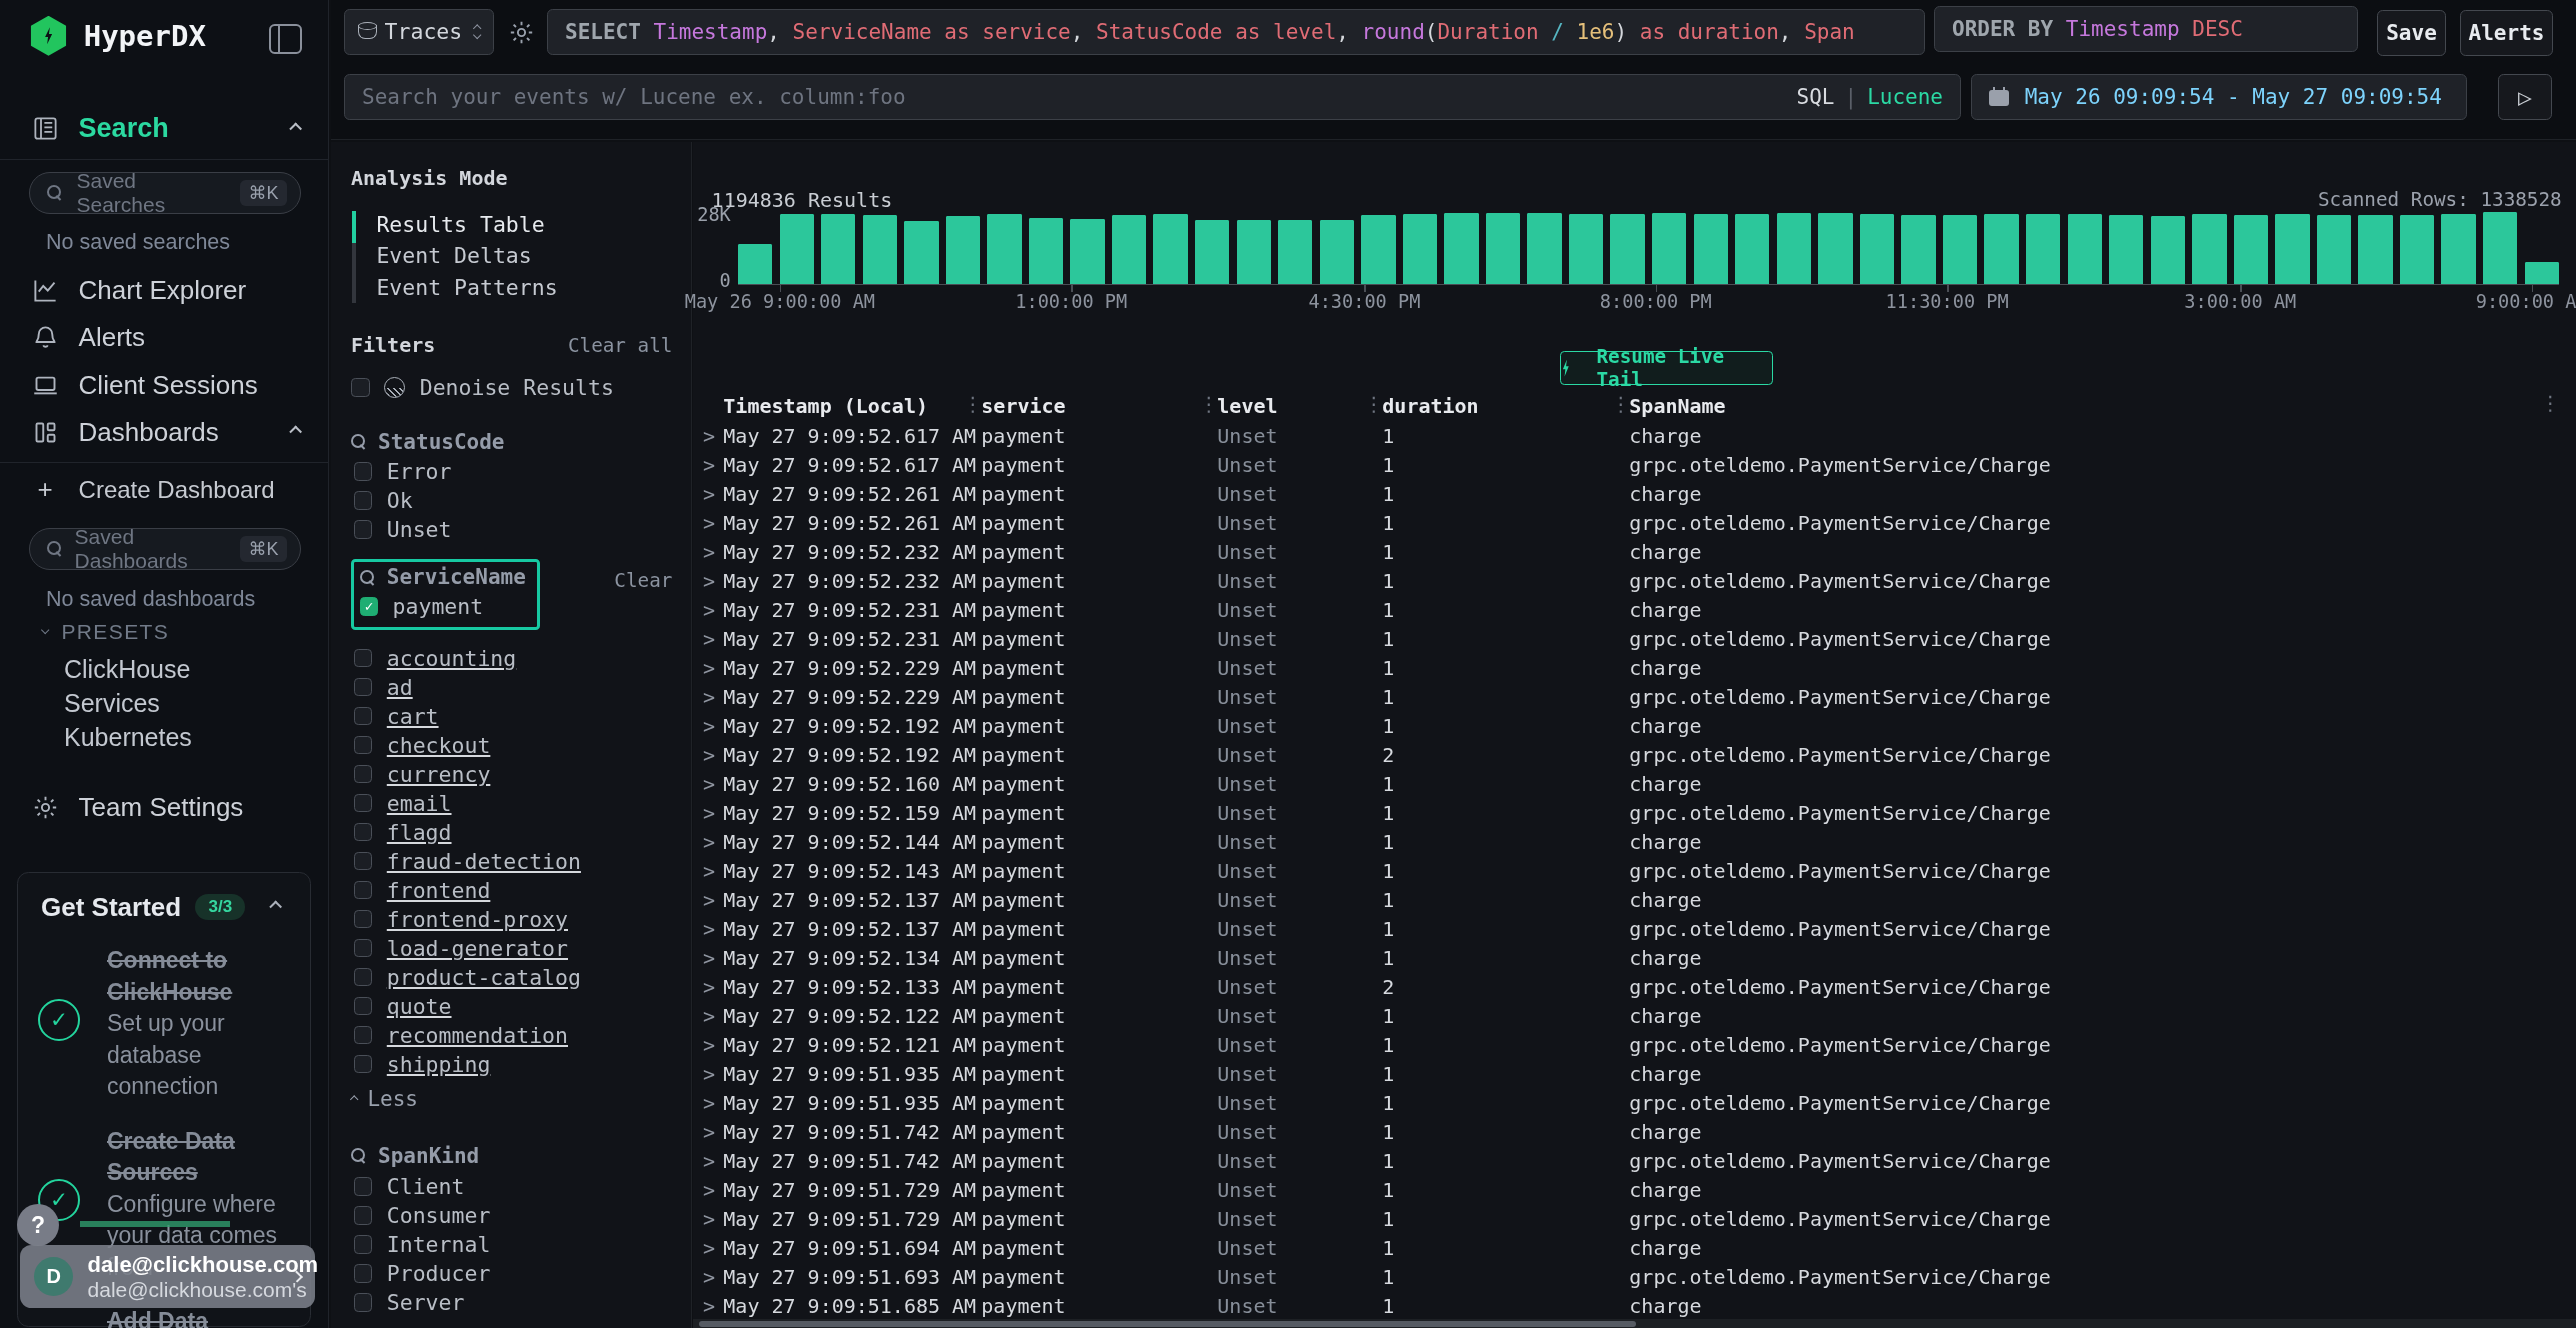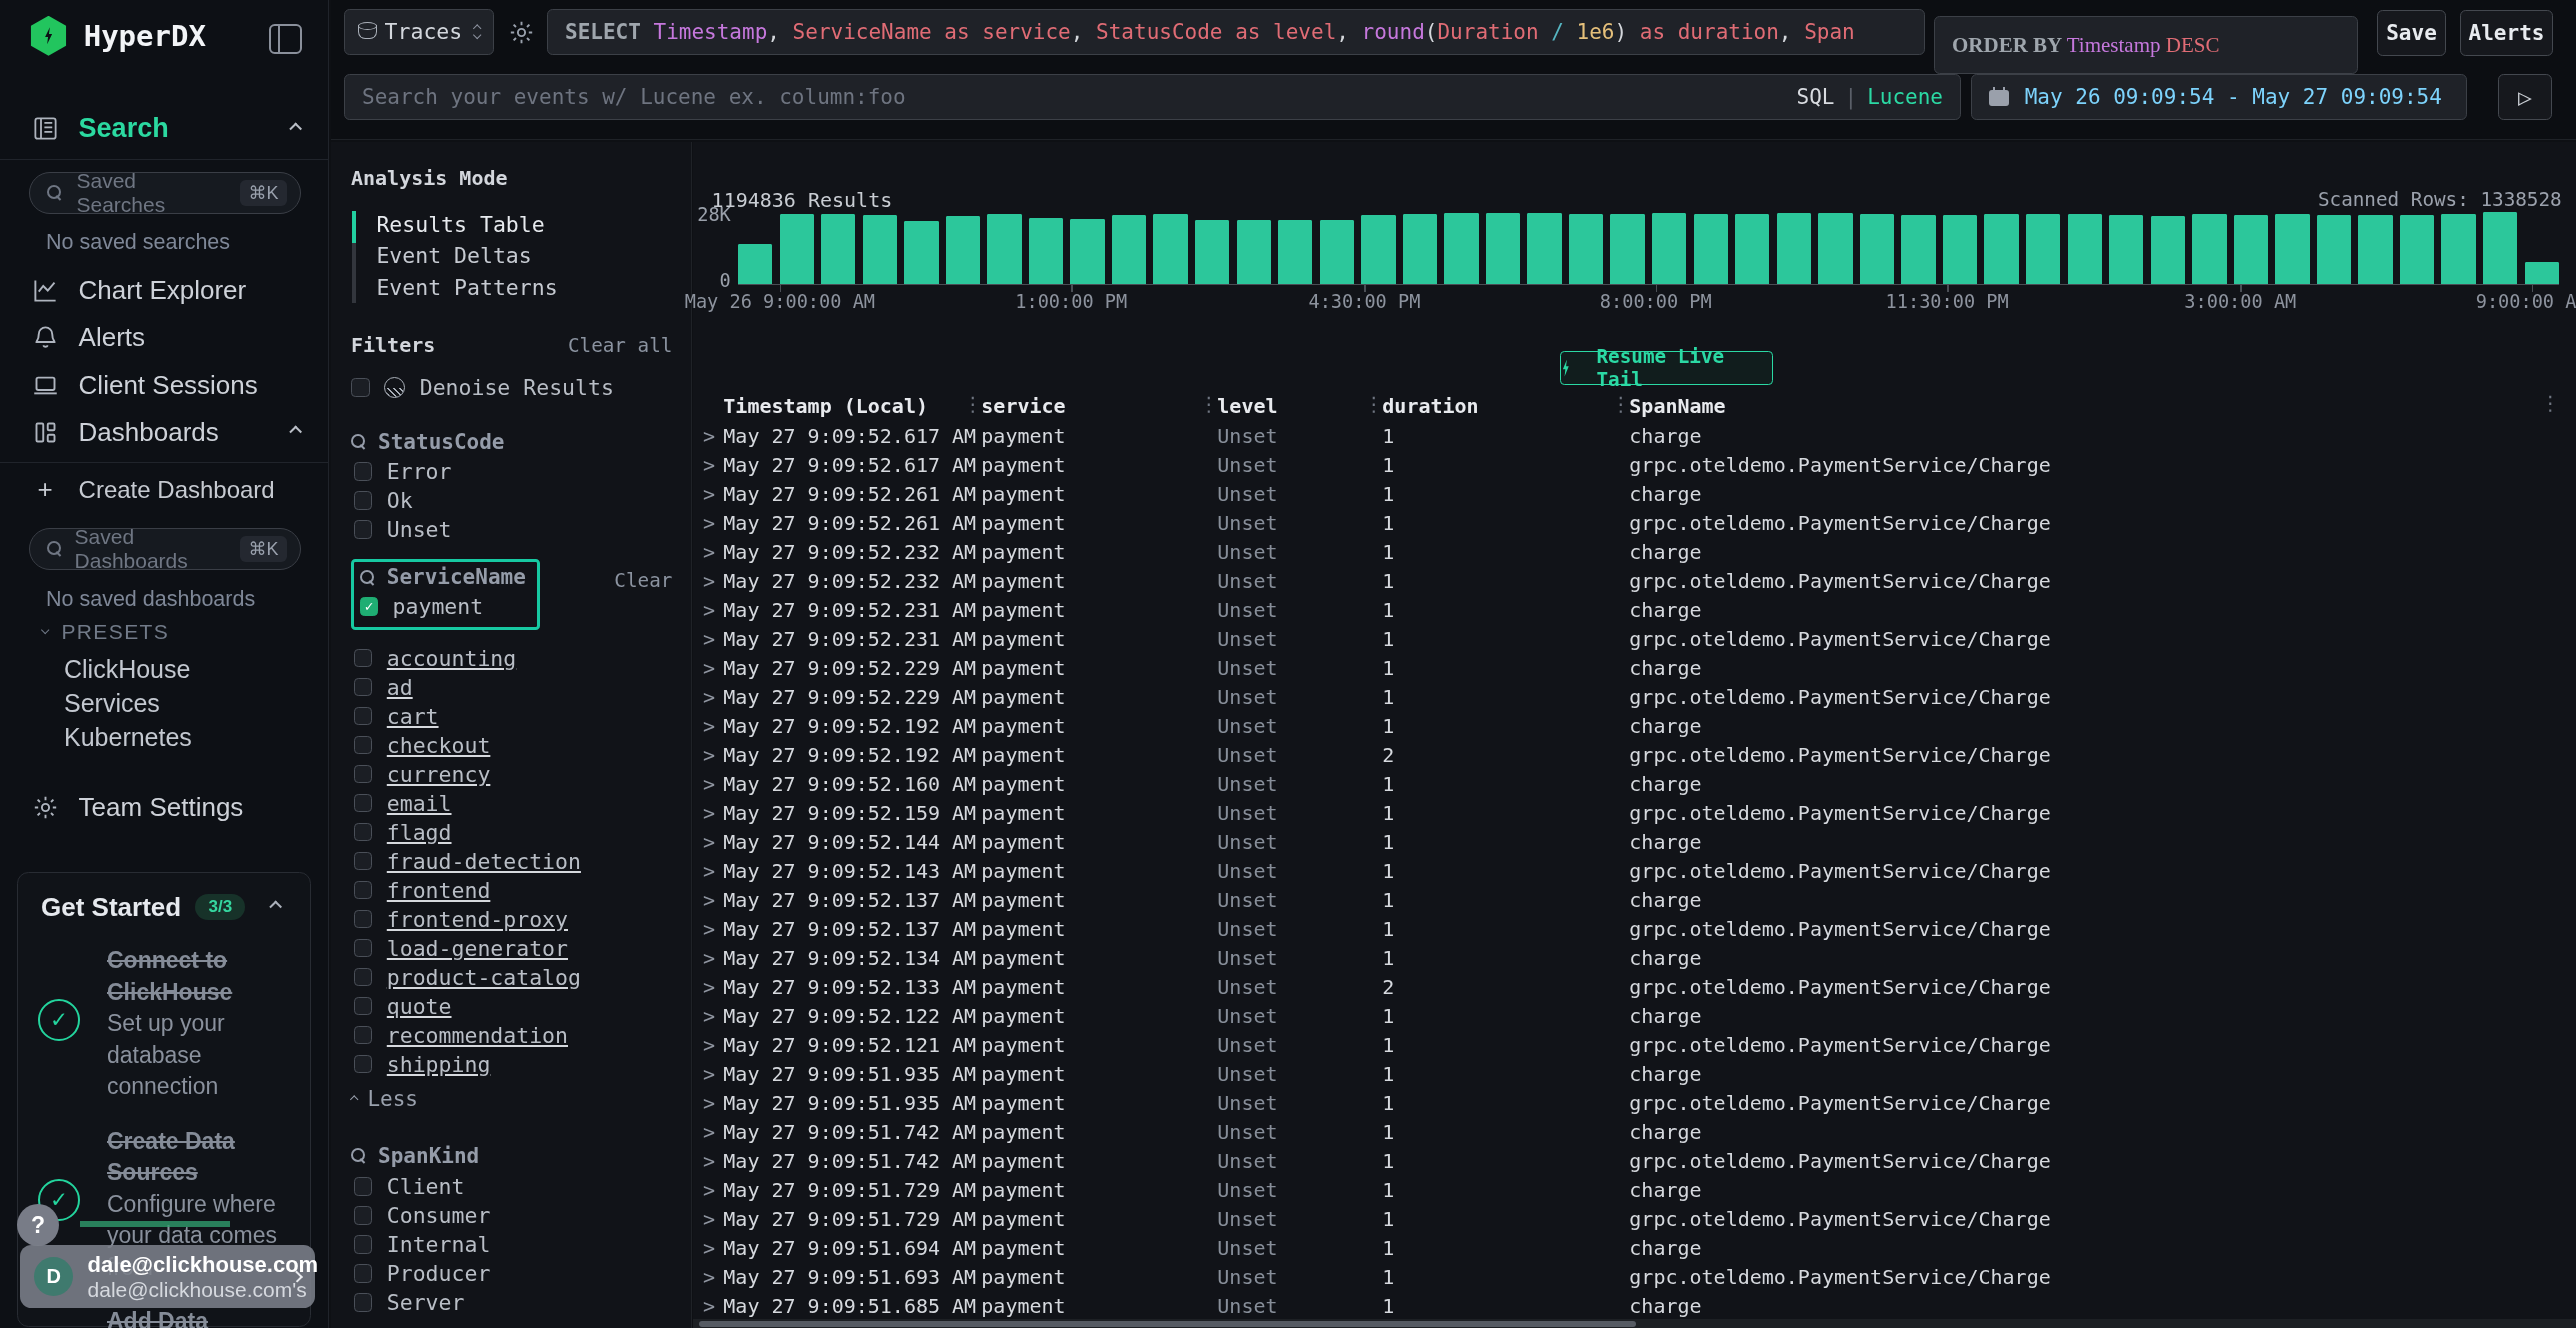--- a/index.html
+++ b/index.html
@@ -276,21 +276,21 @@
   </div>
   <span style="position:absolute;left:177px;top:18.6px;">
     <svg width="27" height="27" viewBox="0 0 24 24" fill="none" stroke="#9aa1ad" stroke-width="1.7">
       <circle cx="12" cy="12" r="3.2"></circle>
       <path d="M12 2.5v3M12 18.5v3M2.5 12h3M18.5 12h3M5 5l2.1 2.1M16.9 16.9L19 19M19 5l-2.1 2.1M7.1 16.9L5 19"></path>
     </svg>
   </span>
   <div class="tb-input" style="left:216px;top:8.6px;width:1378px;height:46px;padding:12px 17px;overflow:hidden;white-space:nowrap;">
     <span id="sql-query"><span class="sql-kw">SELECT </span><span class="sql-type">Timestamp</span><span class="sql-pln">, </span><span class="sql-id">ServiceName as service</span><span class="sql-pln">, </span><span class="sql-id">StatusCode as level</span><span class="sql-pln">, </span><span class="sql-fn">round</span><span class="sql-pln">(</span><span class="sql-id">Duration </span><span class="sql-op">/ </span><span class="sql-num">1e6</span><span class="sql-pln">)</span><span class="sql-id"> as duration</span><span class="sql-pln">, </span><span class="sql-id">Span</span></span>
   </div>
-  <div class="tb-input" style="left:1603px;top:16px;width:424px;height:58px;padding:0 17px;overflow:hidden;white-space:nowrap;font-family:Liberation Serif, serif;">
+  <div class="tb-input" style="left:1603px;top:6px;width:424px;height:46px;padding:0 17px;overflow:hidden;white-space:nowrap;">
     <span id="order-by"><span class="sql-kw">ORDER BY </span><span class="sql-type">Timestamp </span><span class="sql-id">DESC</span></span>
   </div>
   <div class="btn" style="left:2046px;width:69px;">Save</div>
   <div class="btn" style="left:2129px;width:93px;">Alerts</div>
 
   <div class="tb-input" style="left:13px;top:74px;width:1617px;height:46px;padding:0 17px;">
     <span style="color:#6e7480;">Search your events w/ Lucene ex. column:foo</span>
     <span style="margin-left:auto;display:flex;gap:10px;align-items:center;">
       <span style="color:#d8dbe0;">SQL</span>
       <span style="color:#5a5f68;">|</span>

